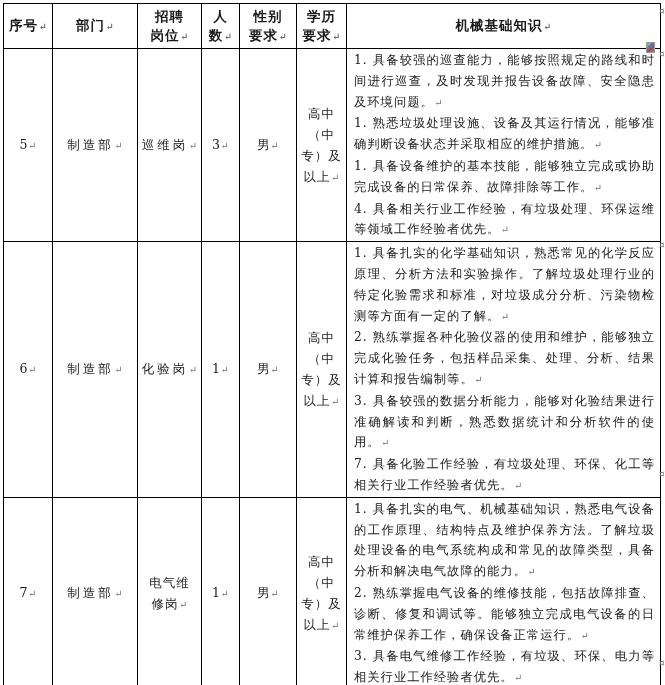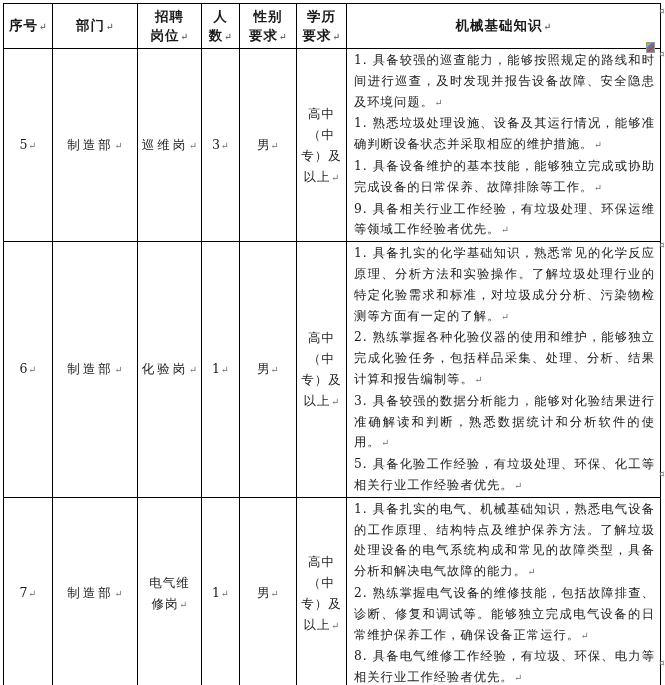--- a/index.html
+++ b/index.html
@@ -107,41 +107,41 @@
       <td class="c">
         <div class="edu-line">高中</div>
         <div class="edu-line">（中</div>
         <div class="edu-line">专）及</div>
         <div class="edu-line"><span>以上</span><span class="mark">↵</span></div>
       </td>
       <td class="req-cell">
         <p><span>1. 具备较强的巡查能力，能够按照规定的路线和时间进行巡查，及时发现并报告设备故障、安全隐患及环境问题。</span><span class="mark">↵</span></p>
         <p><span>1. 熟悉垃圾处理设施、设备及其运行情况，能够准确判断设备状态并采取相应的维护措施。</span><span class="mark">↵</span></p>
         <p><span>1. 具备设备维护的基本技能，能够独立完成或协助完成设备的日常保养、故障排除等工作。</span><span class="mark">↵</span></p>
-        <p><span>9. 具备相关行业工作经验，有垃圾处理、环保运维等领域工作经验者优先。</span><span class="mark">↵</span></p>
+        <p><span>4. 具备相关行业工作经验，有垃圾处理、环保运维等领域工作经验者优先。</span><span class="mark">↵</span></p>
       </td>
     </tr>
 
     <tr class="h-r6">
       <td class="c"><span>6</span><span class="mark">↵</span></td>
       <td class="c sp"><span>制造部</span><span class="mark">↵</span></td>
       <td class="c sp"><span>化验岗</span><span class="mark">↵</span></td>
       <td class="c"><span>1</span><span class="mark">↵</span></td>
       <td class="c"><span>男</span><span class="mark">↵</span></td>
       <td class="c">
         <div class="edu-line">高中</div>
         <div class="edu-line">（中</div>
         <div class="edu-line">专）及</div>
         <div class="edu-line"><span>以上</span><span class="mark">↵</span></div>
       </td>
       <td class="req-cell">
         <p><span>1. 具备扎实的化学基础知识，熟悉常见的化学反应原理、分析方法和实验操作。了解垃圾处理行业的特定化验需求和标准，对垃圾成分分析、污染物检测等方面有一定的了解。</span><span class="mark">↵</span></p>
         <p><span>2. 熟练掌握各种化验仪器的使用和维护，能够独立完成化验任务，包括样品采集、处理、分析、结果计算和报告编制等。</span><span class="mark">↵</span></p>
         <p><span>3. 具备较强的数据分析能力，能够对化验结果进行准确解读和判断，熟悉数据统计和分析软件的使用。</span><span class="mark">↵</span></p>
-        <p><span>5. 具备化验工作经验，有垃圾处理、环保、化工等相关行业工作经验者优先。</span><span class="mark">↵</span></p>
+        <p><span>7. 具备化验工作经验，有垃圾处理、环保、化工等相关行业工作经验者优先。</span><span class="mark">↵</span></p>
       </td>
     </tr>
 
     <tr class="h-r7">
       <td class="c"><span>7</span><span class="mark">↵</span></td>
       <td class="c sp"><span>制造部</span><span class="mark">↵</span></td>
       <td class="c sp">
         <div class="pos-line">电气维</div>
         <div class="pos-line"><span>修岗</span><span class="mark">↵</span></div>
       </td>
@@ -149,21 +149,21 @@
       <td class="c"><span>男</span><span class="mark">↵</span></td>
       <td class="c">
         <div class="edu-line">高中</div>
         <div class="edu-line">（中</div>
         <div class="edu-line">专）及</div>
         <div class="edu-line"><span>以上</span><span class="mark">↵</span></div>
       </td>
       <td class="req-cell">
         <p><span>1. 具备扎实的电气、机械基础知识，熟悉电气设备的工作原理、结构特点及维护保养方法。了解垃圾处理设备的电气系统构成和常见的故障类型，具备分析和解决电气故障的能力。</span><span class="mark">↵</span></p>
         <p><span>2. 熟练掌握电气设备的维修技能，包括故障排查、诊断、修复和调试等。能够独立完成电气设备的日常维护保养工作，确保设备正常运行。</span><span class="mark">↵</span></p>
-        <p><span>8. 具备电气维修工作经验，有垃圾、环保、电力等相关行业工作经验者优先。</span><span class="mark">↵</span></p>
+        <p><span>3. 具备电气维修工作经验，有垃圾、环保、电力等相关行业工作经验者优先。</span><span class="mark">↵</span></p>
       </td>
     </tr>
 
   </tbody>
     </table>
 
   <span class="row-end" style="top:6px">¤</span>
   <span class="row-end" style="top:49px">¤</span>
   <span class="row-end" style="top:240px">¤</span>
   <span class="row-end" style="top:469px">¤</span>

